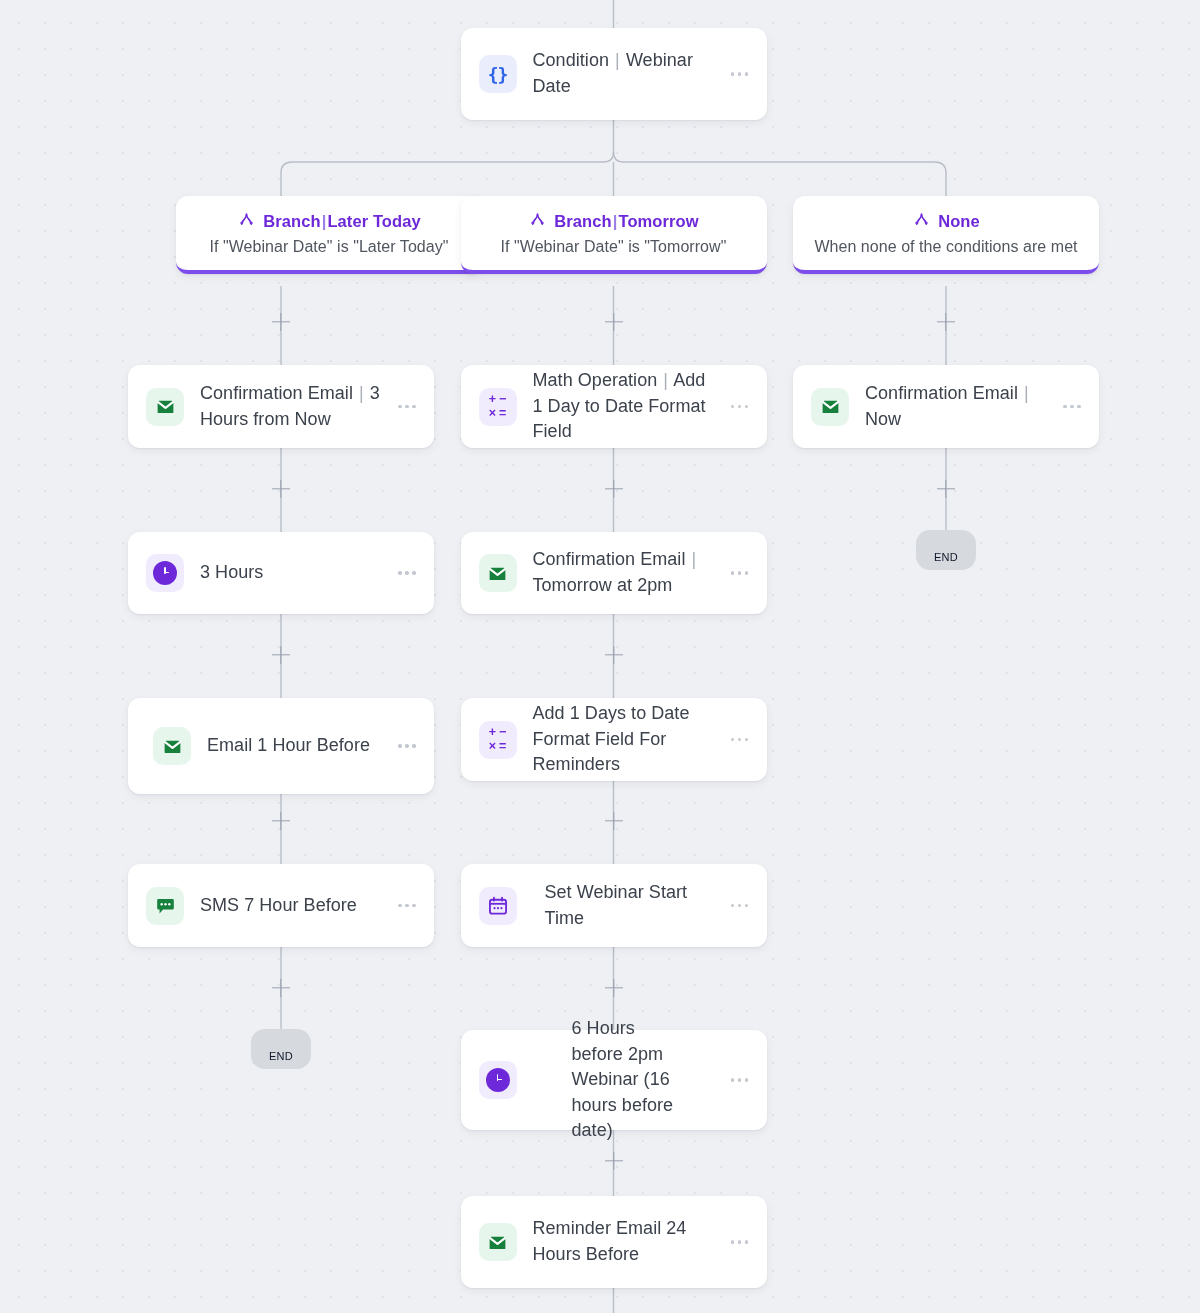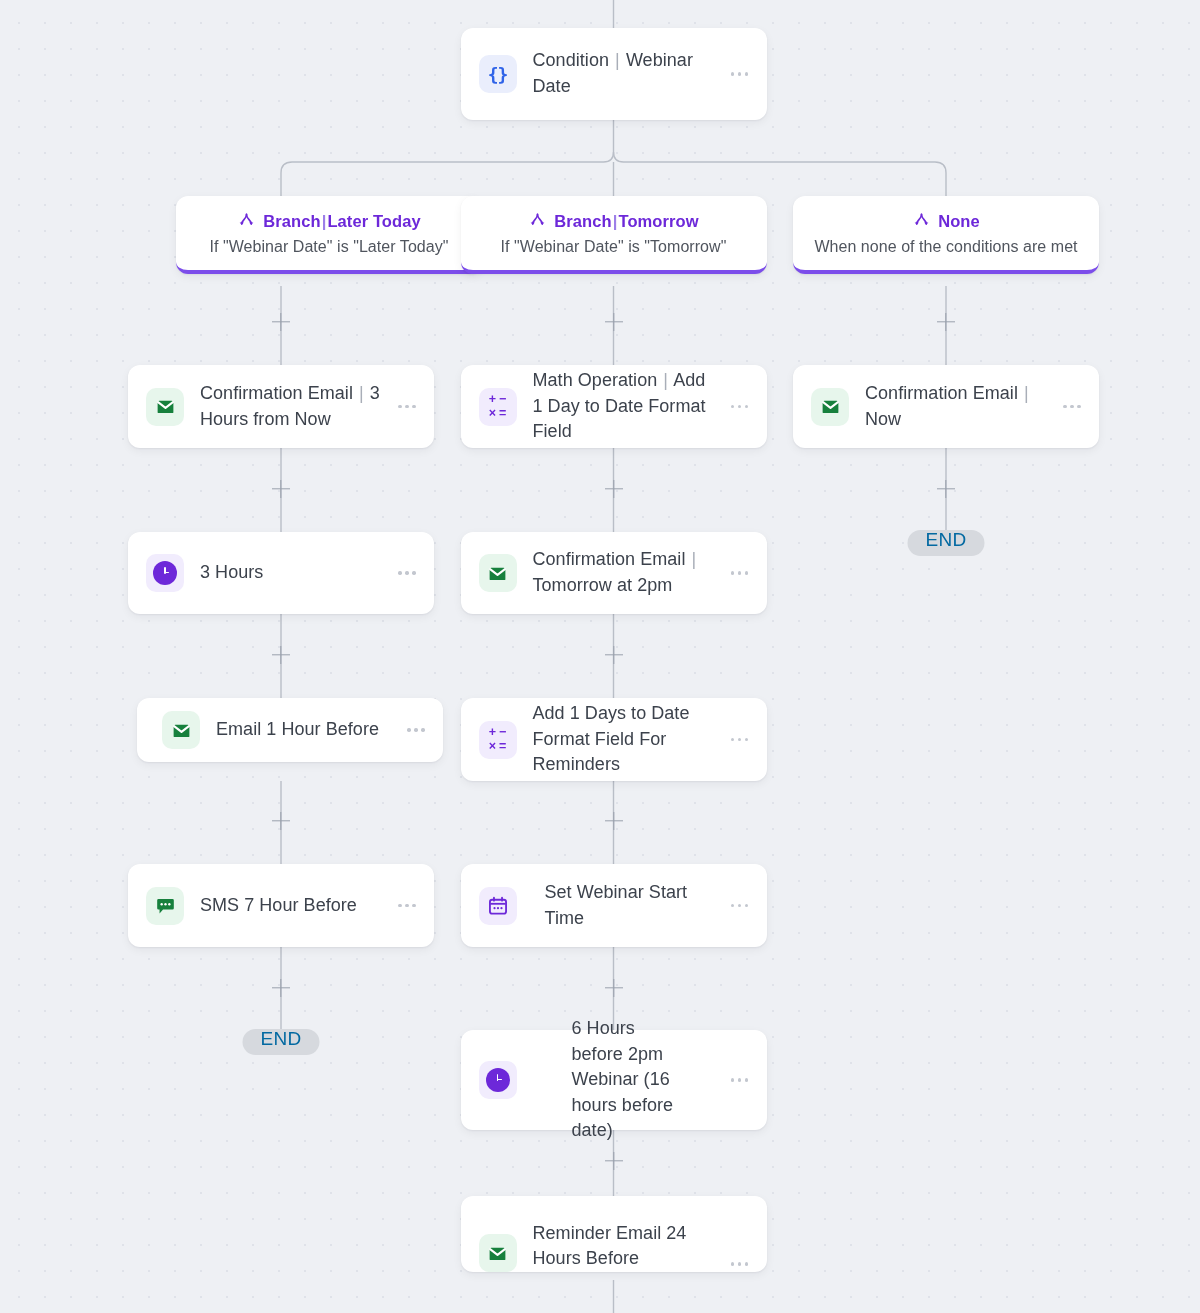--- a/index.html
+++ b/index.html
@@ -31,25 +31,25 @@
     content: ""; position: absolute; background: #9aa1ad;
   }
   .plus::before { left: 50%; top: 1px; width: 1.4px; height: 18px; transform: translateX(-50%); }
   .plus::after  { top: 50%; left: 1px; height: 1.4px; width: 18px; transform: translateY(-50%); }
 
   
   .end-badge {
     position: absolute;
     transform: translateX(-50%);
     background: #d6d9de;
-    color: #0369a1;
+    color: #0f172a;
     border-radius: 14px;
-    font-size: 19px;
+    font-size: 11px;
     letter-spacing: .3px;
-    padding: 0 18px 7px;
+    padding: 22px 18px 7px;
     line-height: 1;
   }
 
   
   .node {
     position: absolute;
     transform: translateX(-50%);
     background: #ffffff;
     border-radius: 12px;
     box-shadow: 0 1px 2px rgba(20,25,40,.06), 0 3px 10px rgba(20,25,40,.055);
@@ -264,21 +264,21 @@
       <span class="clock-dot"></span>
     </span>
     <span class="node-title">3 Hours</span>
     <span class="dots">
         <i></i>
         <i></i>
         <i></i>
       </span>
   </div>
 
-  <div class="node" style="left:290px; top:698px; width:306px; height:64px;padding-left:25px;">
+  <div class="node" style="left:281px; top:698px; width:306px; height:96px;padding-left:25px;">
     <span class="tile green">
       <svg width="21" height="21" viewBox="0 0 24 24">
         <path d="M3 7.5a2 2 0 0 1 2-2h14a2 2 0 0 1 2 2v11a1 1 0 0 1-1 1H4a1 1 0 0 1-1-1z" fill="#17803d"></path>
         <path d="M3.5 7 L12 13.5 L20.5 7" fill="none" stroke="#ffffff" stroke-width="2.4" stroke-linecap="round" stroke-linejoin="round"></path>
       </svg>
     </span>
     <span class="node-title">Email 1 Hour Before</span>
     <span class="dots">
         <i></i>
         <i></i>
@@ -386,21 +386,21 @@
       <span class="clock-dot"></span>
     </span>
     <span class="node-title">6 Hours before 2pm Webinar (16 hours before date)</span>
     <span class="dots">
         <i></i>
         <i></i>
         <i></i>
       </span>
   </div>
 
-  <div class="node" style="left:613.5px; top:1196px; width:306px; height:76px;align-items:flex-end;">
+  <div class="node" style="left:613.5px; top:1196px; width:306px; height:92px;">
     <span class="tile green">
       <svg width="21" height="21" viewBox="0 0 24 24">
         <path d="M3 7.5a2 2 0 0 1 2-2h14a2 2 0 0 1 2 2v11a1 1 0 0 1-1 1H4a1 1 0 0 1-1-1z" fill="#17803d"></path>
         <path d="M3.5 7 L12 13.5 L20.5 7" fill="none" stroke="#ffffff" stroke-width="2.4" stroke-linecap="round" stroke-linejoin="round"></path>
       </svg>
     </span>
     <span class="node-title">Reminder Email 24 Hours Before</span>
     <span class="dots">
         <i></i>
         <i></i>

